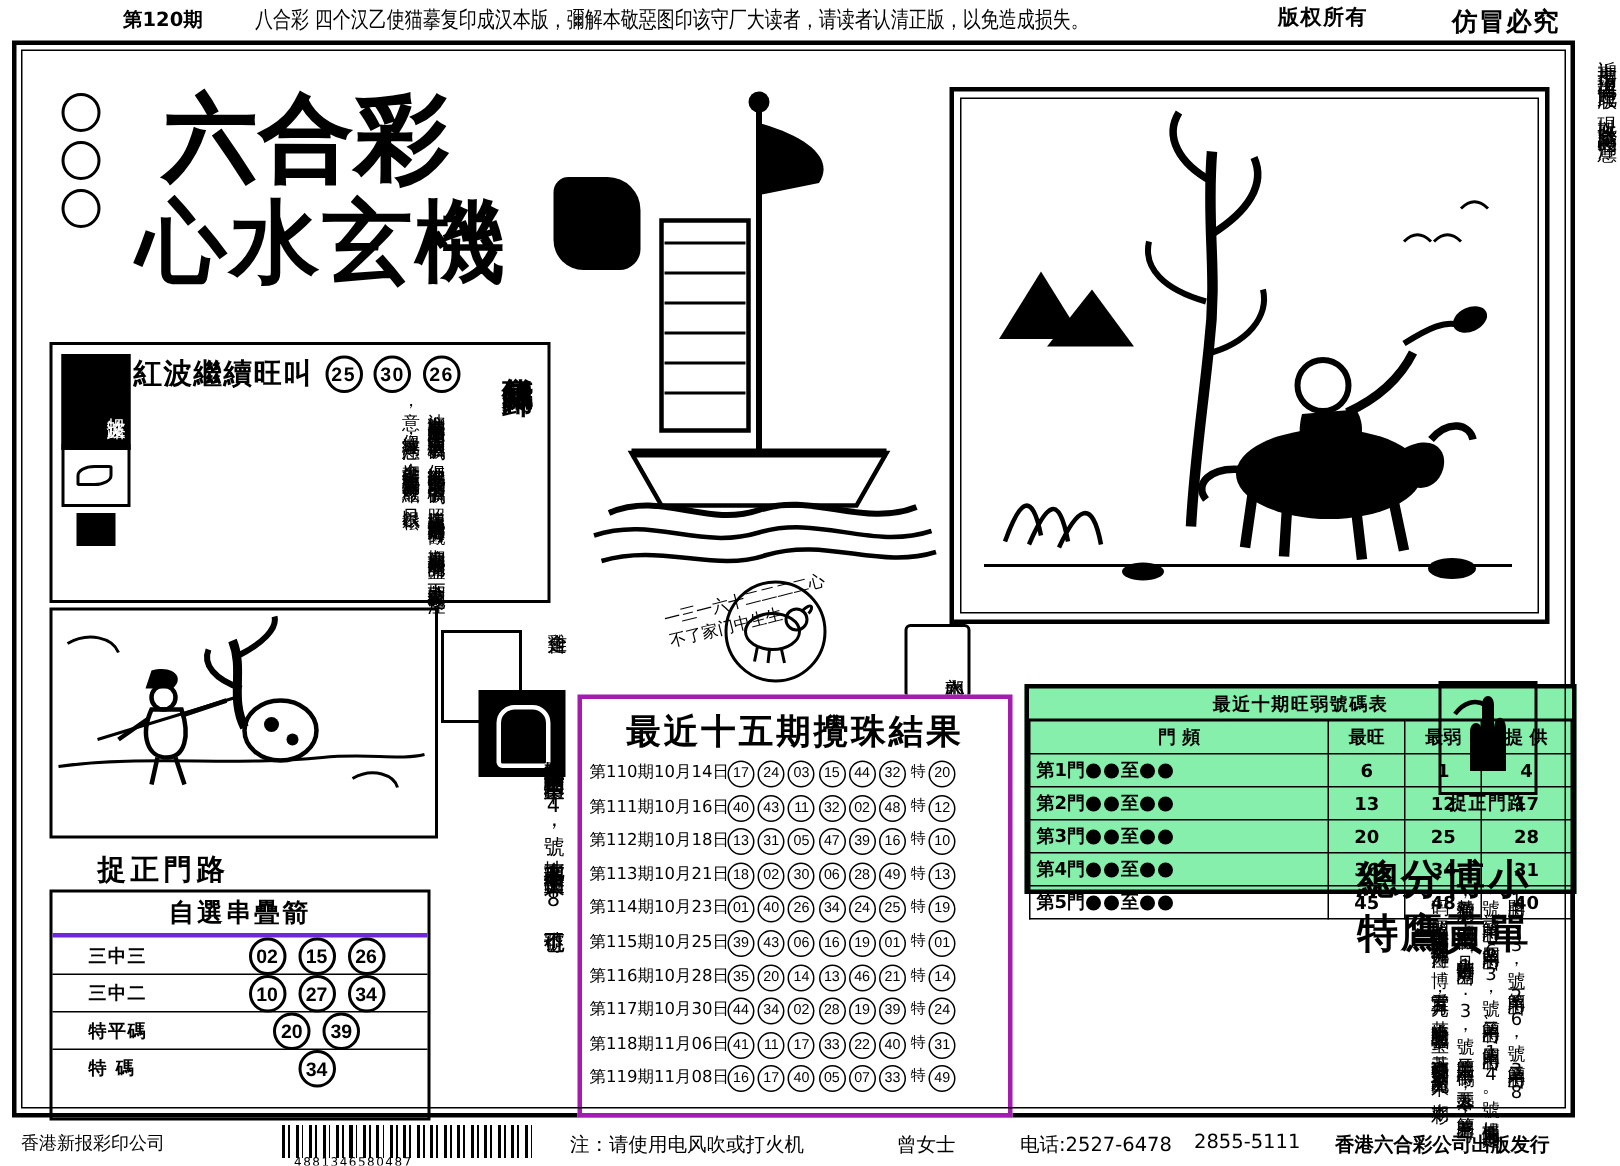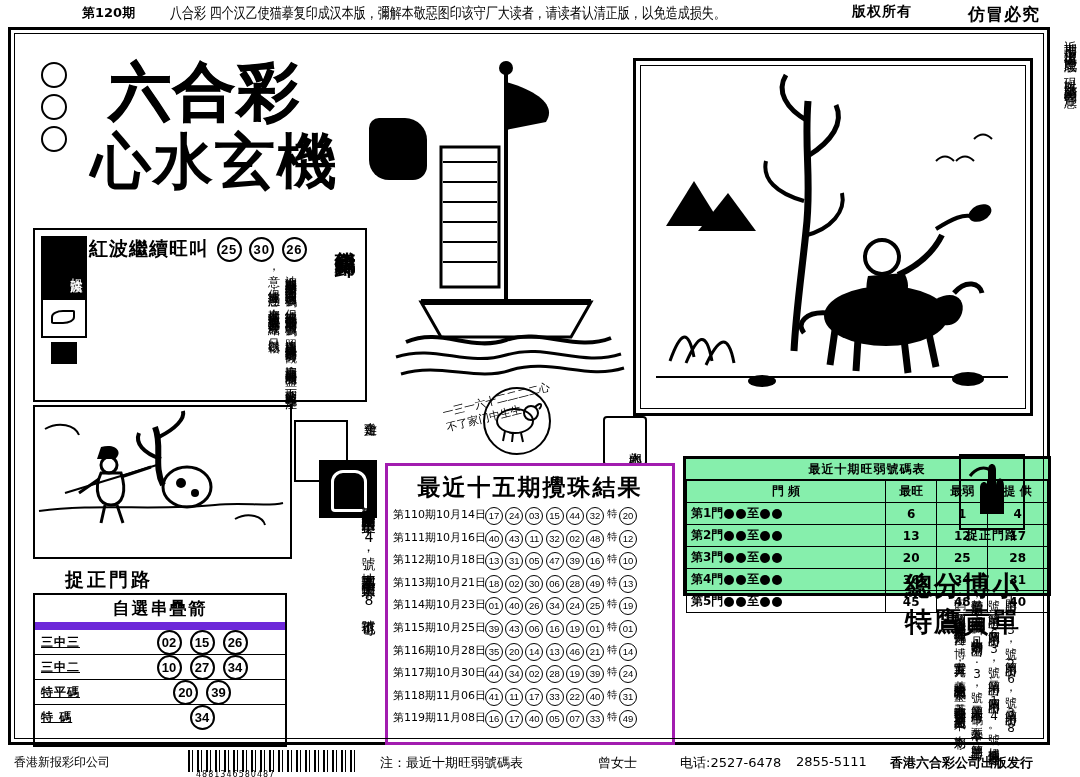--- a/index.html
+++ b/index.html
@@ -104,24 +104,24 @@
 
   
   .stamp{position:absolute;left:948px;top:424px;width:62px;height:72px;border:2px solid #000;text-align:center;}
   .stamp .lbl{position:absolute;left:-6px;bottom:-16px;width:74px;font-size:12px;font-weight:bold;letter-spacing:1px;}
   .rbigwrap{position:absolute;left:886px;top:538px;width:124px;height:60px;text-align:right;font-size:27px;font-weight:bold;letter-spacing:2px;}
   .rvtext{position:absolute;left:676px;top:560px;width:332px;height:155px;
     writing-mode:vertical-rl;text-orientation:upright;font-size:12px;line-height:17px;letter-spacing:1px;}
 
   
   .lucky{position:absolute;left:22px;top:563px;width:250px;height:150px;border:2px solid #000;}
-  .lucky .title{text-align:center;font-size:17px;font-weight:bold;border-bottom:8px solid #6d28d9;padding:2px 0;letter-spacing:2px;}
+  .lucky .title{text-align:center;font-size:17px;font-weight:bold;border-bottom:3px solid #6d28d9;padding:2px 0;letter-spacing:2px;}
   .lucky .r{display:flex;align-items:center;height:24px;border-bottom:1px solid #000;font-size:12px;}
   .lucky .r:last-child{border-bottom:none;}
-  .lucky .k{width:78px;padding-left:6px;font-weight:bold;letter-spacing:1px;text-decoration:underline;}
+  .lucky .k{width:78px;padding-left:24px;font-weight:bold;letter-spacing:1px;}
   .lucky .v{flex:1;text-align:center;}
   .lucky-head{position:absolute;left:54px;top:537px;font-size:19px;font-weight:bold;letter-spacing:3px;}
 
   
   .bottom{position:absolute;left:0;top:748px;width:1080px;height:29px;font-size:13px;}
   .bottom .b1{position:absolute;left:14px;top:6px;font-size:12px;}
   .bottom .barcode{position:absolute;left:188px;top:2px;width:168px;height:22px;
     background:repeating-linear-gradient(90deg,#000 0 2px,#fff 2px 4px,#000 4px 5px,#fff 5px 9px);}
   .bottom .bcnum{position:absolute;left:196px;top:22px;font-size:8px;letter-spacing:1px;}
   .bottom .b2{position:absolute;left:380px;top:6px;font-size:13px;}
@@ -458,20 +458,20 @@
           </div>
         </div>
     </div>
 
   </div>
 
   <div class="bottom">
     <div class="b1">香港新报彩印公司</div>
     <div class="barcode"></div>
     <div class="bcnum">4881346580487</div>
-    <div class="b2">注：最近十期旺弱號碼表</div>
+    <div class="b2">注：请使用电风吹或打火机</div>
     <div class="b3">曾女士</div>
     <div class="b4">电话:2527-6478</div>
     <div class="b5">2855-5111</div>
     <div class="b6">香港六合彩公司出版发行</div>
   </div>
 
 </div>
 
 </body></html>

